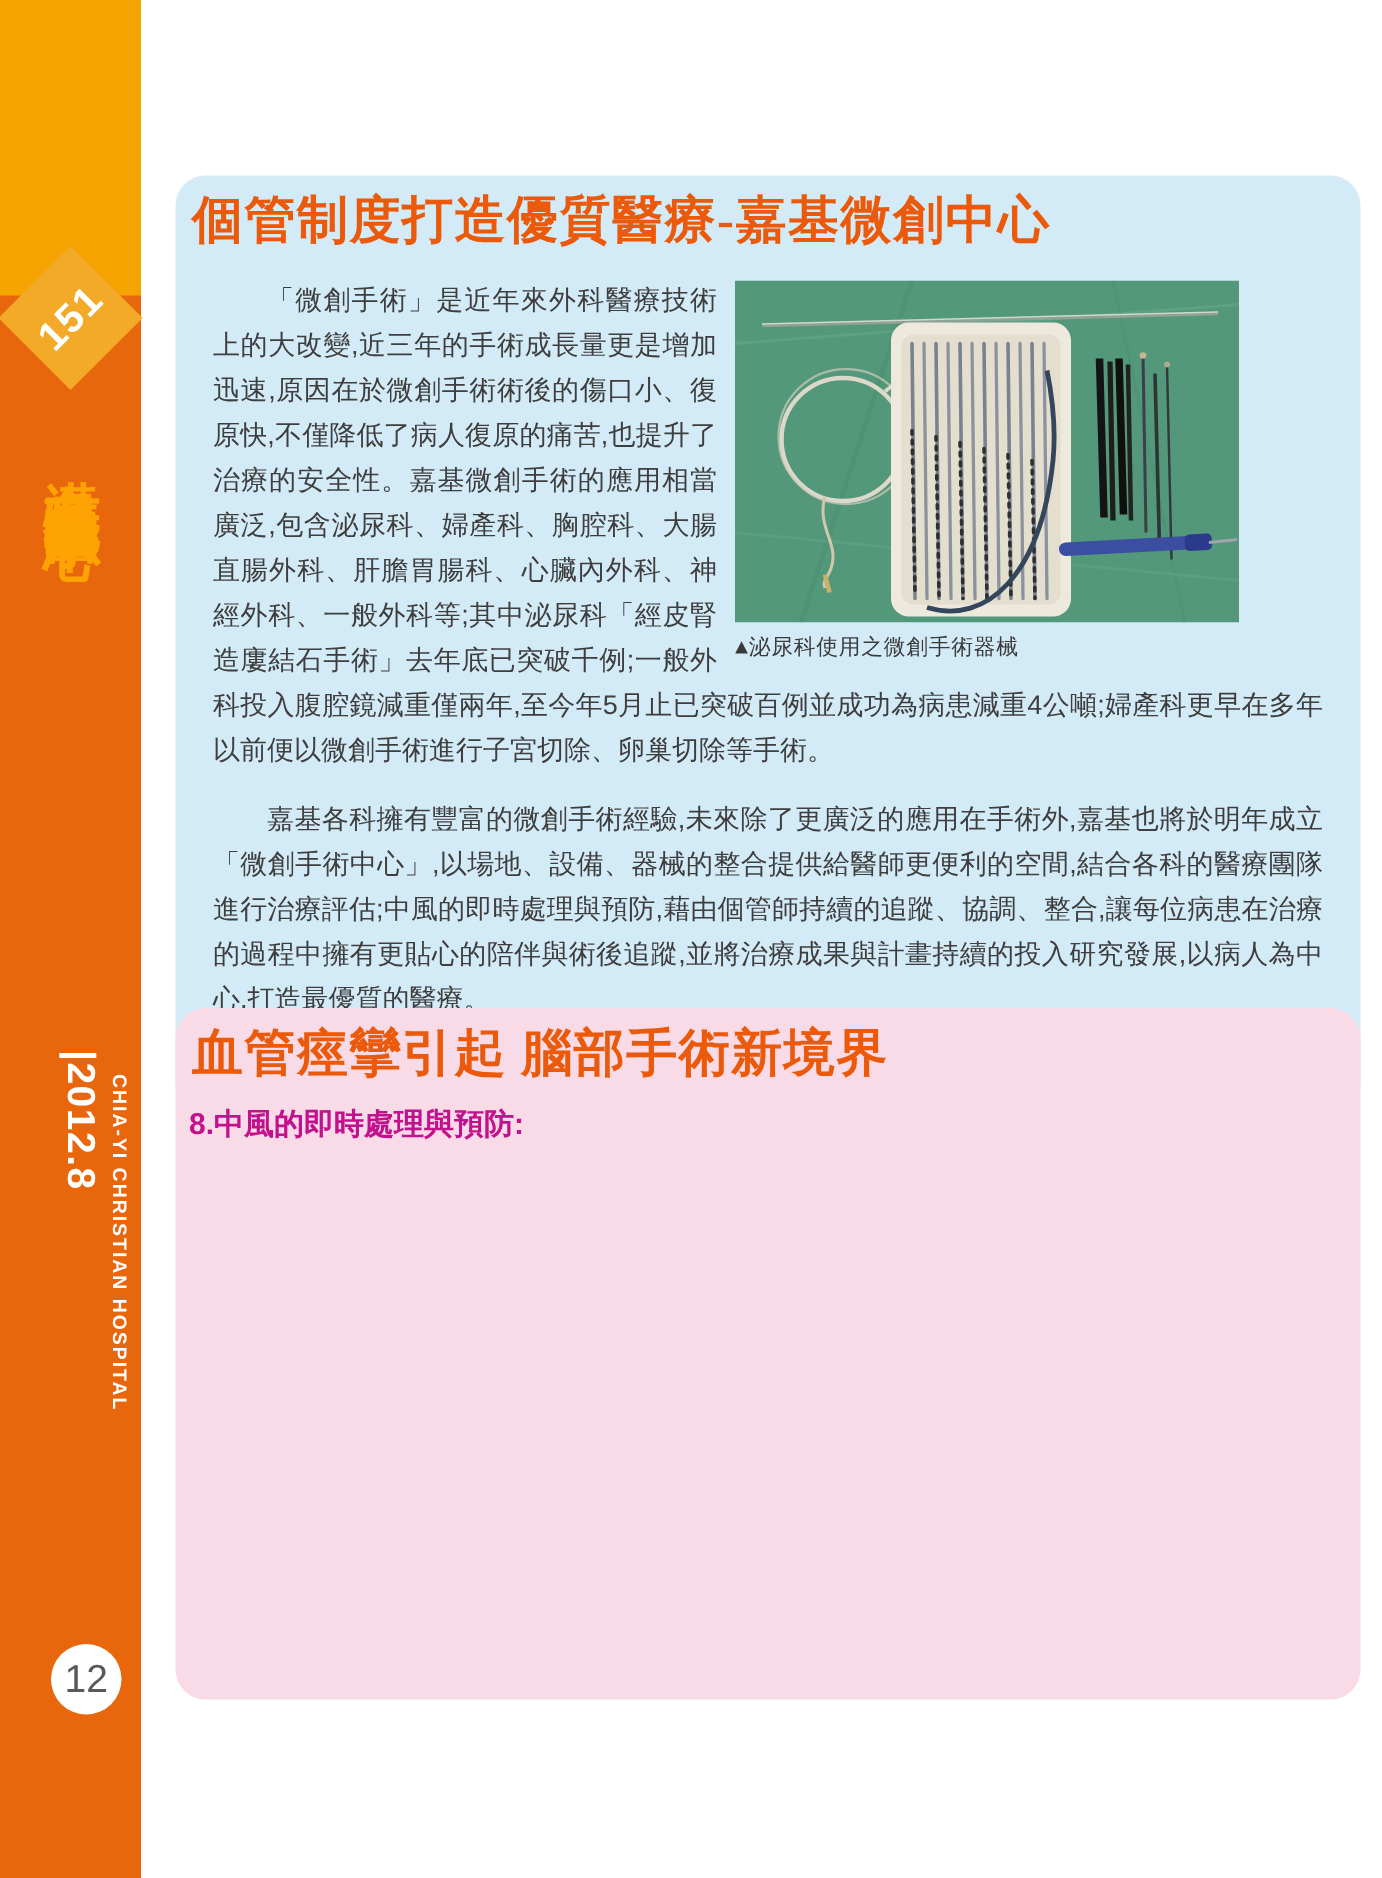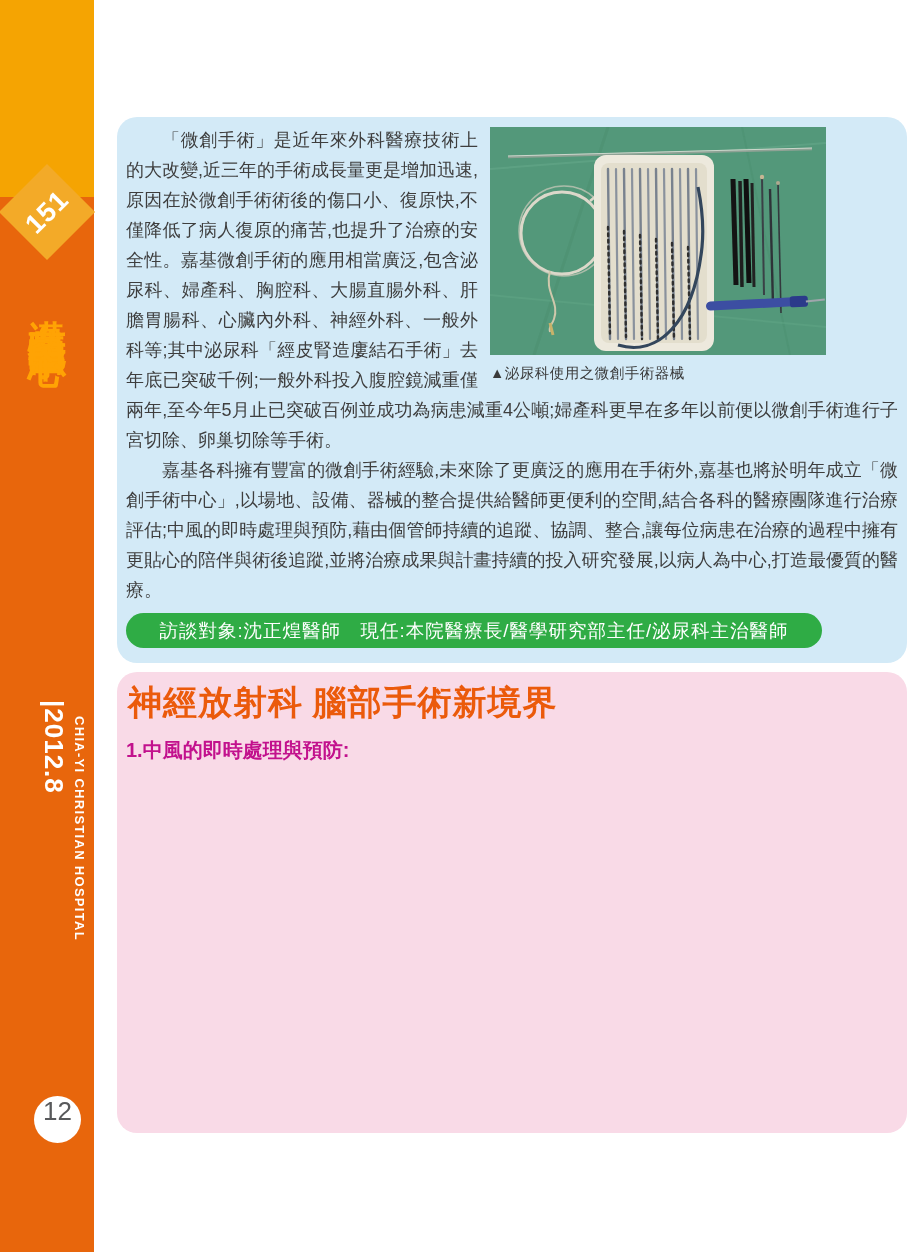--- a/index.html
+++ b/index.html
@@ -25,40 +25,40 @@
   .date-rot {
     position:absolute; left:69px; top:700px; transform:rotate(90deg); transform-origin:left top;
     color:#ffffff; font-size:26px; font-weight:600; letter-spacing:1px; white-space:nowrap;
   }
   .hosp-rot {
     position:absolute; left:87px; top:716px; transform:rotate(90deg); transform-origin:left top;
     color:#ffffff; font-size:13px; font-weight:bold; letter-spacing:1.3px; white-space:nowrap;
   }
   .page-circle {
     position:absolute; left:34px; top:1096px; width:47px; height:47px; border-radius:50%;
-    background:#ffffff; display:flex; align-items:flex-start; justify-content:center;
+    background:#ffffff; display:flex; align-items:center; justify-content:center;
     color:#58595B; font-size:26px;
   }
   
   .panel {
     position:absolute; left:117px; width:790px; border-radius:20px;
     box-sizing:border-box; padding:8px 9px 10px 9px;
   }
   .panel-blue { top:117px; min-height:546px; background:#D3EAF7; }
   .panel-pink { top:672px; min-height:461px; background:#F9DAE7; }
   .article-title {
     font-family:"Liberation Serif","DejaVu Serif",serif;
     color:#EB5A0B; font-weight:bold; font-size:34px; line-height:42px;
     margin:2px 0 5px 2px; letter-spacing:1px;
   }
   .body-text { font-size:18px; line-height:30px; color:#3E3E3E; text-align:justify; }
-  .body-text p { margin:0; text-indent:2em; }
+  .body-text p { margin:16px; text-indent:2em; }
   .panel-pink .body-text { font-size:18.5px; line-height:32px; }
   
-  .photo-block { float:right; width:336px; margin:2px 72px 2px 12px; }
+  .photo-block { float:right; width:336px; margin:2px 72px 2px 12px;font-family:Liberation Mono, monospace; }
   .photo-svg { display:block; width:336px; height:228px; }
   .photo-caption { font-size:14.5px; color:#3A3A3A; margin-top:3px; letter-spacing:0.5px; }
   .interview-bar {
     clear:both; width:696px; height:35px; margin-top:8px;
     background:#2FAC45; border-radius:18px;
     display:flex; align-items:center; justify-content:center;
     color:#ffffff; font-size:18.5px; letter-spacing:1px;
   }
   .subheading { color:#C2118D; font-size:20px; font-weight:bold; margin:10px 0 5px 0; }
 </style>
@@ -72,20 +72,21 @@
   </div>
   <div class="v-title">邁向有特色的醫學中心</div>
   <div class="date-rot">|2012.8</div>
   <div class="hosp-rot">CHIA-YI CHRISTIAN HOSPITAL</div>
   <div class="page-circle">
     <span>12</span>
   </div>
 </aside>
 
 <section class="panel panel-blue">
+  <h1 class="article-title">個管制度打造優質醫療-嘉基微創中心</h1>
 
   <div class="body-text">
     <figure class="photo-block" style="margin:2px 72px 2px 12px; padding:0;">
       <svg class="photo-svg" viewBox="0 0 336 228" xmlns="http://www.w3.org/2000/svg" aria-hidden="true">
         <rect width="336" height="228" fill="#53987A"></rect>
         <path d="M0,42 L336,16" stroke="#6BAE8F" stroke-width="2" opacity="0.45" fill="none"></path>
         <path d="M44,228 L118,0" stroke="#478A6B" stroke-width="3" opacity="0.35" fill="none"></path>
         <path d="M252,0 L300,228" stroke="#478A6B" stroke-width="2" opacity="0.3" fill="none"></path>
         <path d="M0,168 L336,200" stroke="#6BAE8F" stroke-width="2" opacity="0.3" fill="none"></path>
 
@@ -145,17 +146,17 @@
       <figcaption class="photo-caption">▲泌尿科使用之微創手術器械</figcaption>
     </figure>
     <p>「微創手術」是近年來外科醫療技術上的大改變,近三年的手術成長量更是增加迅速,原因在於微創手術術後的傷口小、復原快,不僅降低了病人復原的痛苦,也提升了治療的安全性。嘉基微創手術的應用相當廣泛,包含泌尿科、婦產科、胸腔科、大腸直腸外科、肝膽胃腸科、心臟內外科、神經外科、一般外科等;其中泌尿科「經皮腎造廔結石手術」去年底已突破千例;一般外科投入腹腔鏡減重僅兩年,至今年5月止已突破百例並成功為病患減重4公噸;婦產科更早在多年以前便以微創手術進行子宮切除、卵巢切除等手術。</p>
     <p>嘉基各科擁有豐富的微創手術經驗,未來除了更廣泛的應用在手術外,嘉基也將於明年成立「微創手術中心」,以場地、設備、器械的整合提供給醫師更便利的空間,結合各科的醫療團隊進行治療評估;中風的即時處理與預防,藉由個管師持續的追蹤、協調、整合,讓每位病患在治療的過程中擁有更貼心的陪伴與術後追蹤,並將治療成果與計畫持續的投入研究發展,以病人為中心,打造最優質的醫療。</p>
   </div>
 
   <div class="interview-bar">訪談對象:沈正煌醫師　現任:本院醫療長/醫學研究部主任/泌尿科主治醫師</div>
 </section>
 
 <section class="panel panel-pink">
-  <h1 class="article-title">神經放射科 腦部手術新境界</h1>
+  <h1 class="article-title">血管痙攣引起 腦部手術新境界</h1>
   <div class="body-text">
-    <h2 class="subheading">1.中風的即時處理與預防:</h2>
+    <h2 class="subheading">8.中風的即時處理與預防:</h2>
   </div>
 </section>
 
 </body></html>

